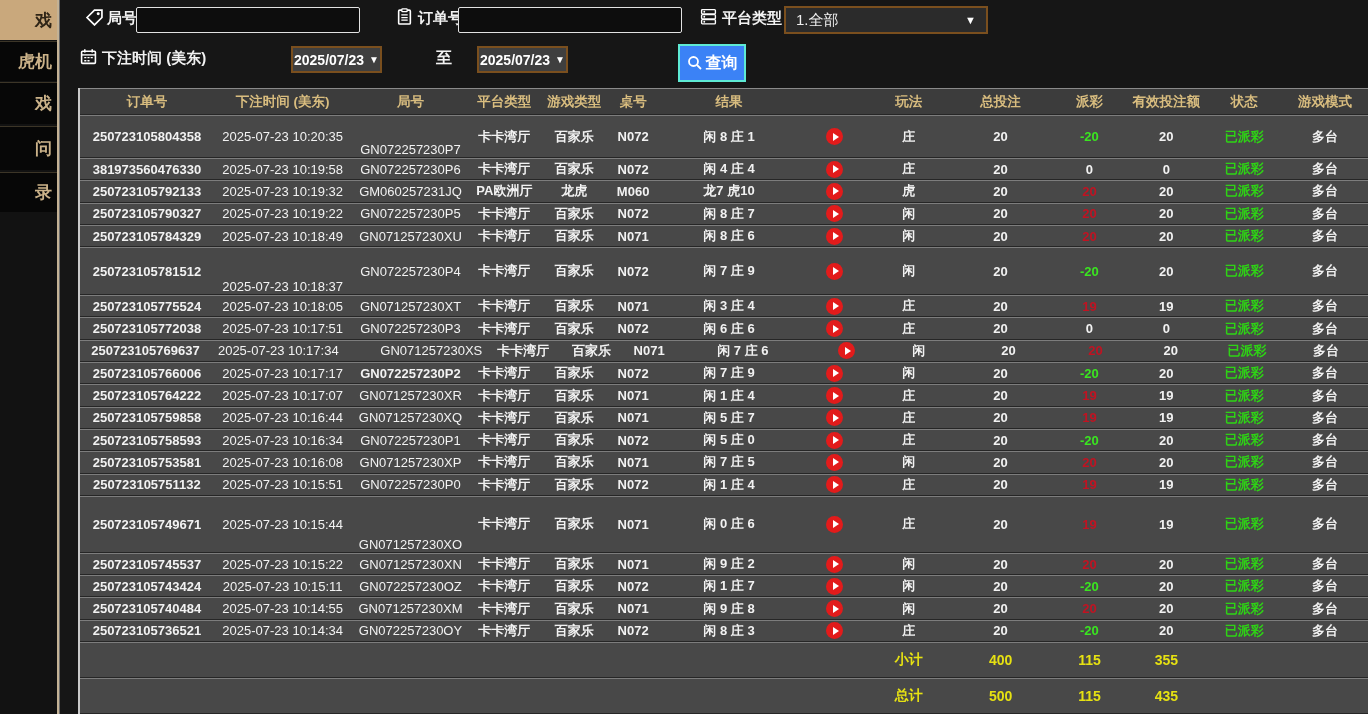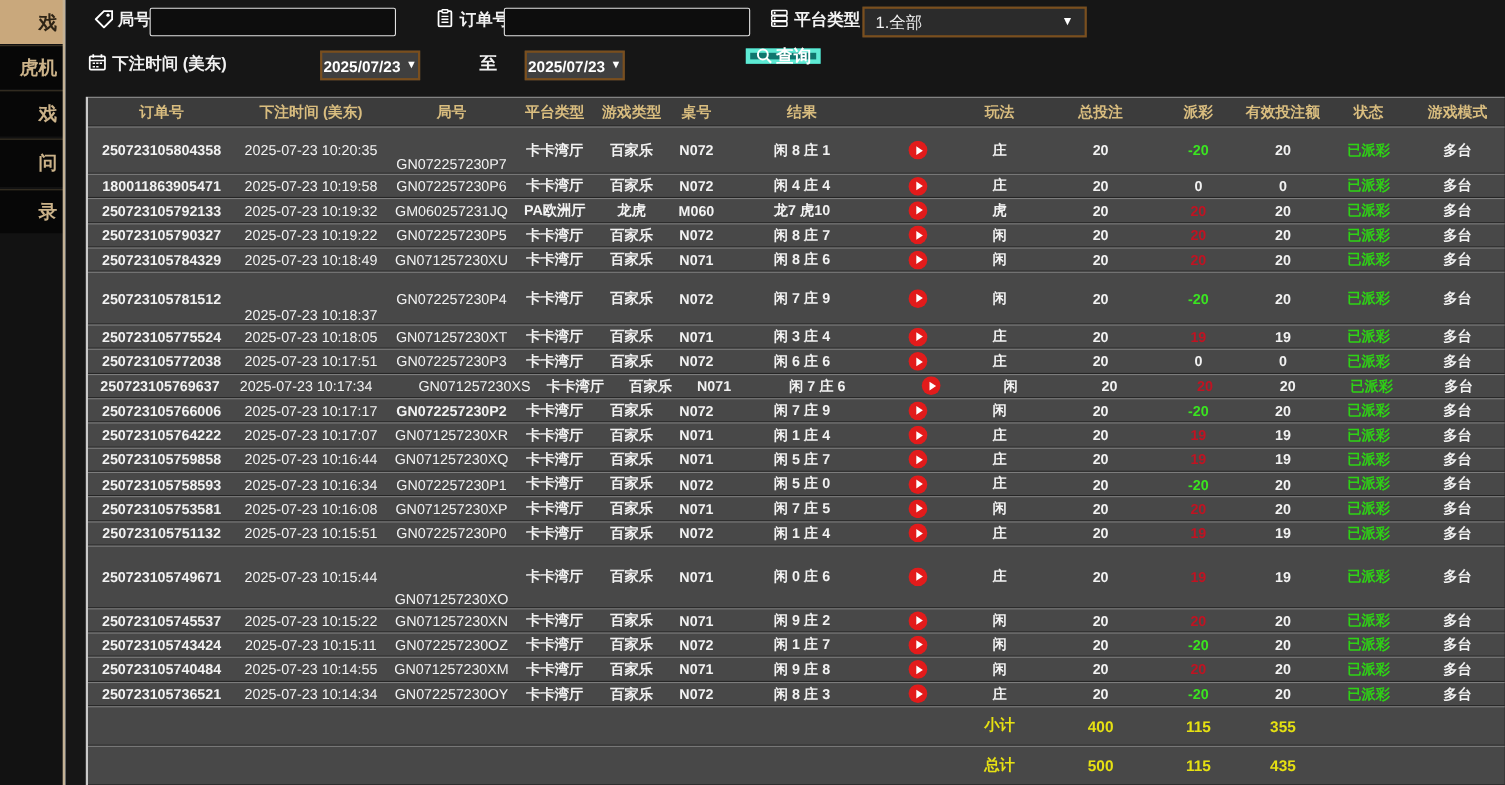--- a/index.html
+++ b/index.html
@@ -28,22 +28,22 @@
   .txt-input { position:absolute; height:26px; background:#0d0d0d; border:1px solid #e2e2e2;
     border-radius:2px; color:#eee; font-size:13px; padding:0 6px; outline:none; }
   .date-box { position:absolute; height:27px; background:#3f3f3f; border:2px solid #7a4f1e;
     color:#fff; font-size:14px; font-weight:bold; display:flex; align-items:center;
     justify-content:center; gap:5px; cursor:pointer; }
   .date-box .caret { font-size:10px; }
   .select-box { position:absolute; height:28px; background:#2b2b2b; border:2px solid #7a4f1e;
     color:#efefef; font-size:15px; display:flex; align-items:center; padding:0 10px;
     cursor:pointer; }
   .select-box .caret { margin-left:auto; font-size:11px; color:#fff; }
-  .search-btn { position:absolute; height:14px; width:68px; background:#0f766e;
-    border:4px solid #5eead4; color:#fff; font-size:16px; font-weight:bold;
+  .search-btn { position:absolute; height:38px; width:68px; background:#3b82f6;
+    border:2px solid #5eead4; color:#fff; font-size:16px; font-weight:bold;
     display:flex; align-items:center; justify-content:center; gap:3px; cursor:pointer; }
   .search-btn svg { width:16px; height:16px; }
 
   
   .btable { position:absolute; left:78px; top:88px; right:0; bottom:0;
     display:flex; flex-direction:column; border-left:2px solid #c9c9c9; background:#2a2a2a; }
   .trow { display:flex; align-items:center; border-top:1px solid #7d7d7d;
     border-bottom:1px solid #262626; background:#484848; }
   .trow.head { height:27px; background:#3c3c3c; border-top:1px solid #8a8a8a; }
   .trow.data { flex:1 1 0; }
@@ -173,21 +173,21 @@
           <div class="cell c-result">闲 8 庄 1</div>
           <div class="cell c-replay"><span class="play-btn"></span></div>
           <div class="cell c-play">庄</div>
           <div class="cell c-bet">20</div>
           <div class="cell c-payout neg">-20</div>
           <div class="cell c-valid">20</div>
           <div class="cell c-status status-g">已派彩</div>
           <div class="cell c-mode">多台</div>
         </div>
         <div class="trow data">
-          <div class="cell c-order">180011863905471</div>
+          <div class="cell c-order">381973560476330</div>
           <div class="cell c-time" style="font-weight: normal;">2025-07-23 10:19:58</div>
           <div class="cell c-round" style="font-weight: normal;">GN072257230P6</div>
           <div class="cell c-platform">卡卡湾厅</div>
           <div class="cell c-game">百家乐</div>
           <div class="cell c-table">N072</div>
           <div class="cell c-result">闲 4 庄 4</div>
           <div class="cell c-replay"><span class="play-btn"></span></div>
           <div class="cell c-play">庄</div>
           <div class="cell c-bet">20</div>
           <div class="cell c-payout zero">0</div>

